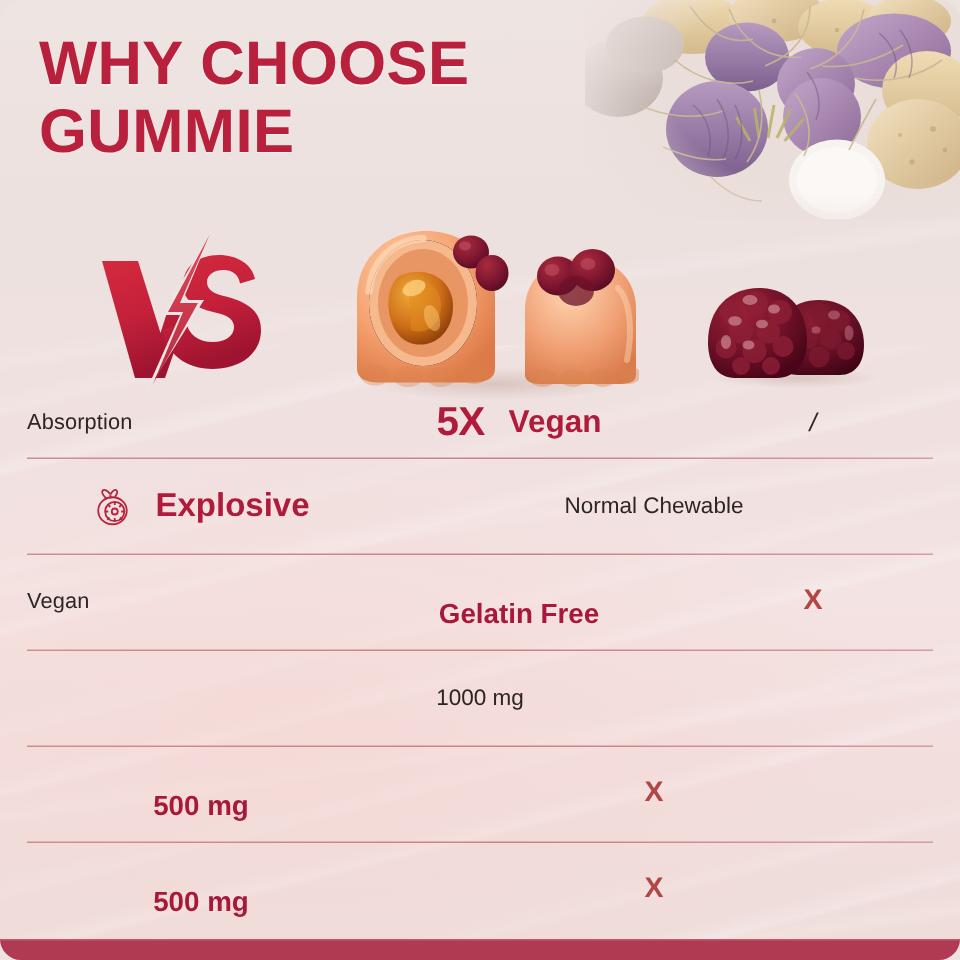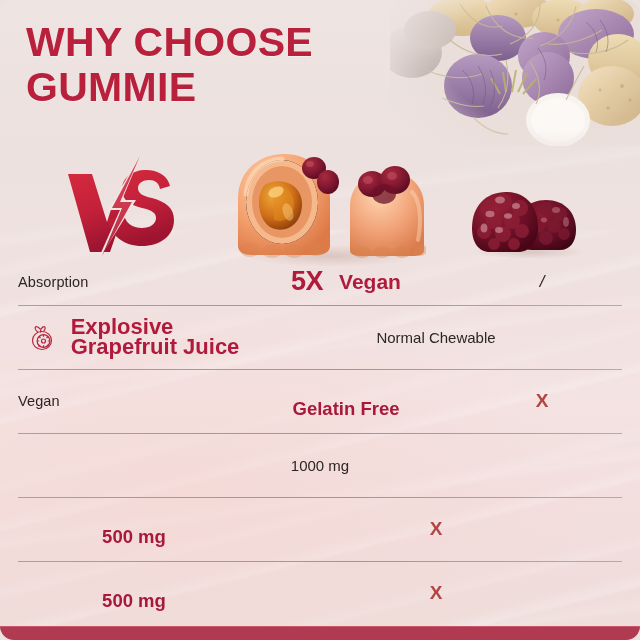--- a/index.html
+++ b/index.html
@@ -435,21 +435,20 @@
               <path d="M14.5 11.6 v2.1 M14.5 22.3 v2.1 M8.1 18 h2.1 M18.8 18 h2.1
                        M10 13.5 l1.5 1.5 M18 22 l1.5 1.5 M19 13.5 l-1.5 1.5 M11 22 l-1.5 1.5"></path>
               <path d="M9 9.5 C6.5 7 5.5 5 6.5 4 C7.6 3 9.6 4 11.5 6.4"></path>
               <path d="M11.6 6.6 C13 4.4 14.6 3.2 15.6 3.8 C16.6 4.4 16.2 6.4 14.6 8.4"></path>
               <path d="M11.6 6.8 v2.6"></path>
             </g>
           </svg>
         </span>
         <span class="ours-taste">
           <span>Explosive</span><br>
-          <span>Grapefruit Juice</span>
         </span>
       </div>
       <div class="c-theirs">
         <span class="th-txt">Normal Chewable</span>
       </div>
     </div>
 
     <div class="row">
       <div class="c-label">Vegan</div>
       <div class="c-ours">

